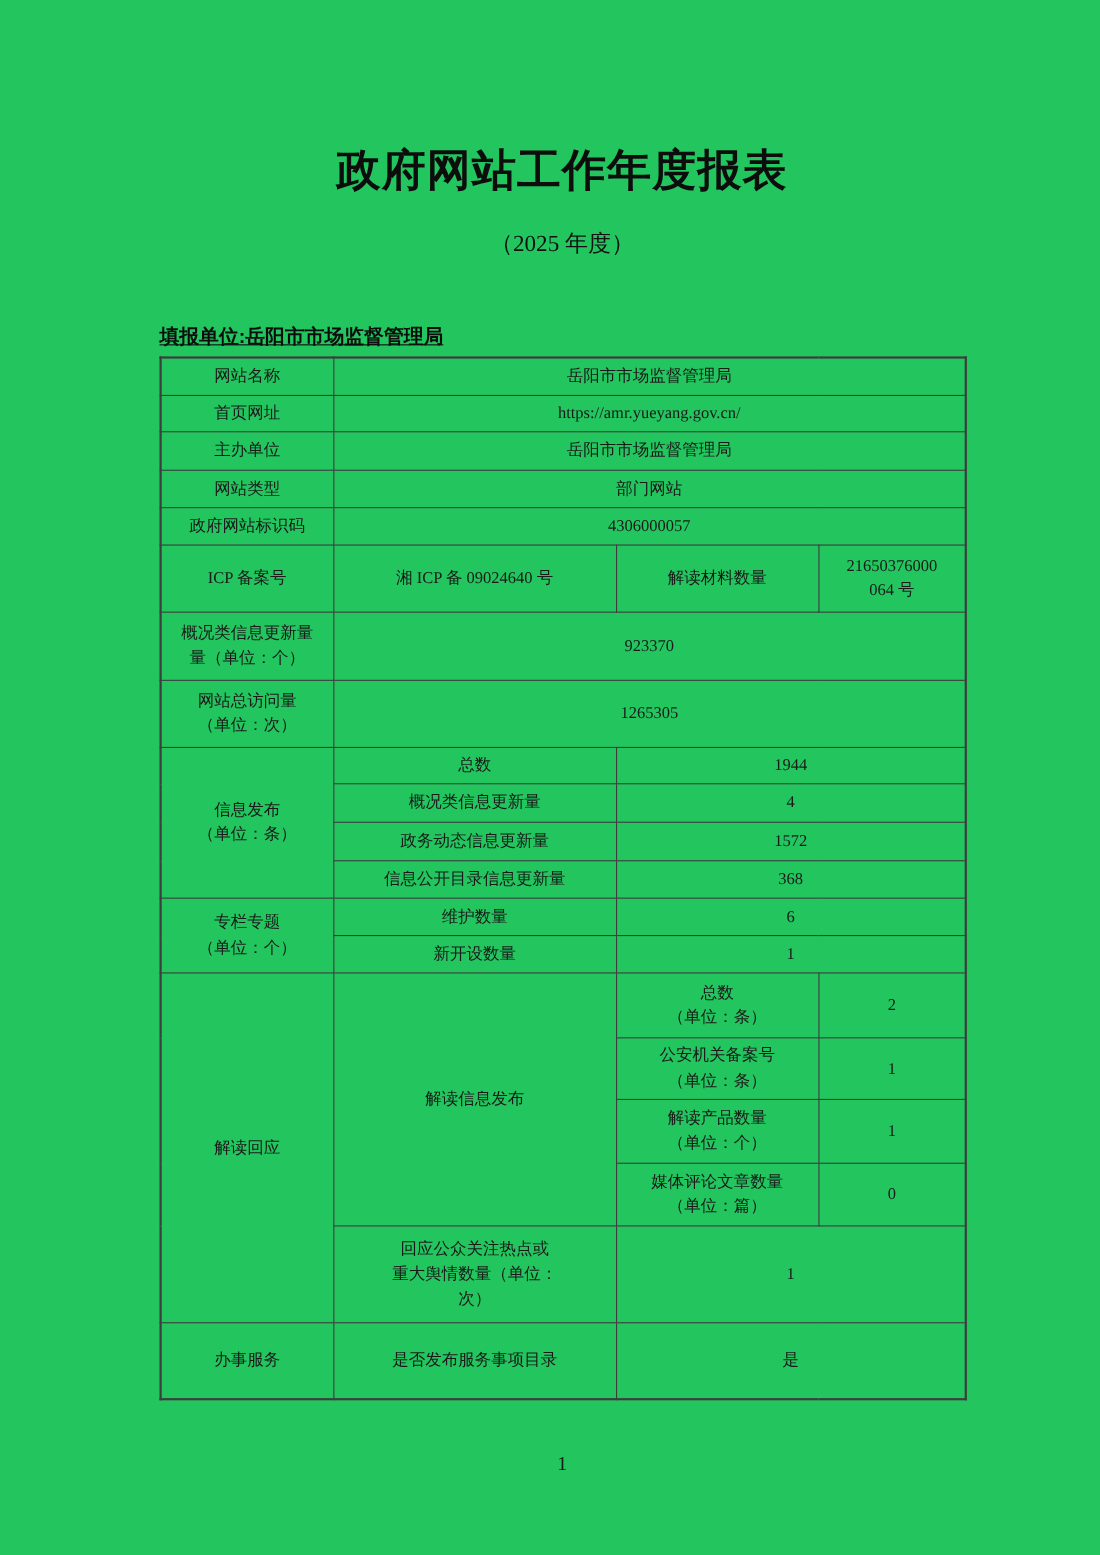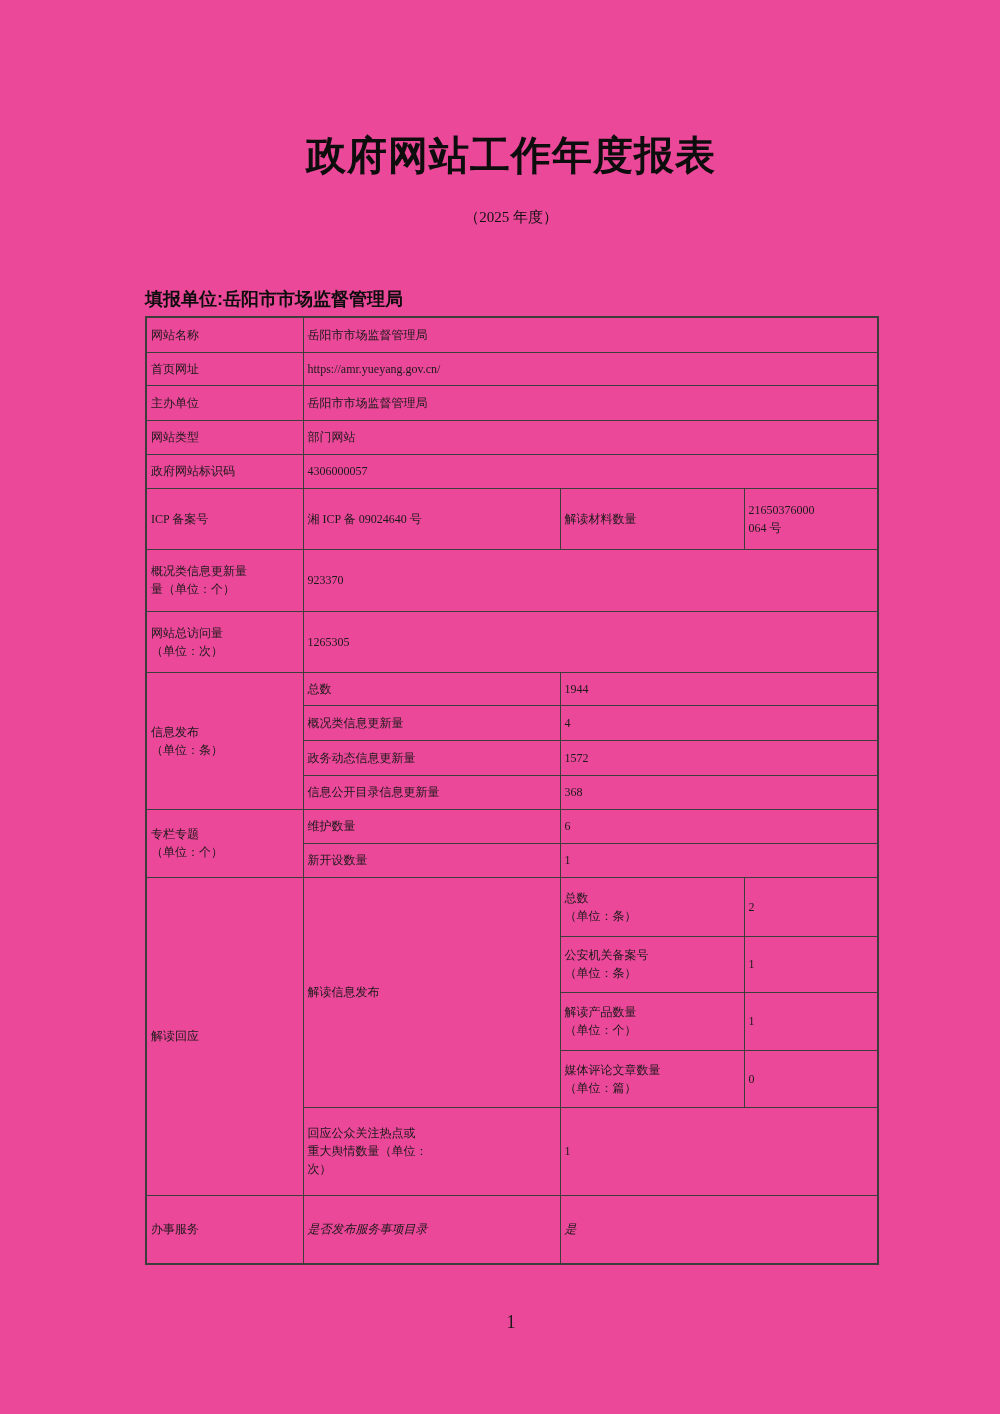--- a/index.html
+++ b/index.html
@@ -6,21 +6,21 @@
     margin: 0;
     padding: 0;
     background: #ffffff;
     font-family: "Liberation Serif", "DejaVu Serif", serif;
     color: #1a1a1a;
   }
   .page {
     position: relative;
     width: 1000px;
     height: 1414px;
-    background: #ec4899;
+    background: #22c55e;
     overflow: hidden;
   }
   .content {
     position: absolute;
     left: 145px;
     top: 0;
     width: 732px;
   }
   .doc-title {
     margin: 0;
@@ -29,52 +29,53 @@
     font-family: "Liberation Sans", "DejaVu Sans", sans-serif;
     font-weight: bold;
     font-size: 40px;
     line-height: 1.15;
     letter-spacing: 1px;
     color: #0d0d0d;
   }
   .doc-subtitle {
     margin: 30px 0 0 0;
     text-align: center;
-    font-size: 15px;
+    font-size: 21px;
     font-weight: normal;
     line-height: 1.3;
     color: #111111;
   }
   .reporting-unit {
     margin: 61px 0 7px 0;
     text-align: left;
     font-family: "Liberation Sans", "DejaVu Sans", sans-serif;
     font-weight: bold;
     font-size: 18px;
     line-height: 1.15;
     color: #0d0d0d;
+    text-decoration: underline;
   }
   table.report {
     border-collapse: collapse;
     table-layout: fixed;
     width: 732px;
     border: 2px solid #3d3d3d;
   }
   table.report td {
     border: 1.5px solid #3d3d3d;
-    text-align: left;
+    text-align: center;
     vertical-align: middle;
-    font-size: 12px;
+    font-size: 15px;
     line-height: 1.5;
     padding: 2px 4px;
     overflow: hidden;
     color: #1a1a1a;
   }
   .prewrap { white-space: pre-line; }
-  td.v-top { vertical-align: top; padding-top: 6px; font-style: italic; }
+  td.v-top { vertical-align: top; padding-top: 6px; }
   td.v-bottom { vertical-align: bottom; padding-bottom: 8px; }
   .page-number {
     margin-top: 47px;
     text-align: center;
     font-size: 18px;
     color: #1a1a1a;
   }
 </style>
 </head>
 <body>

